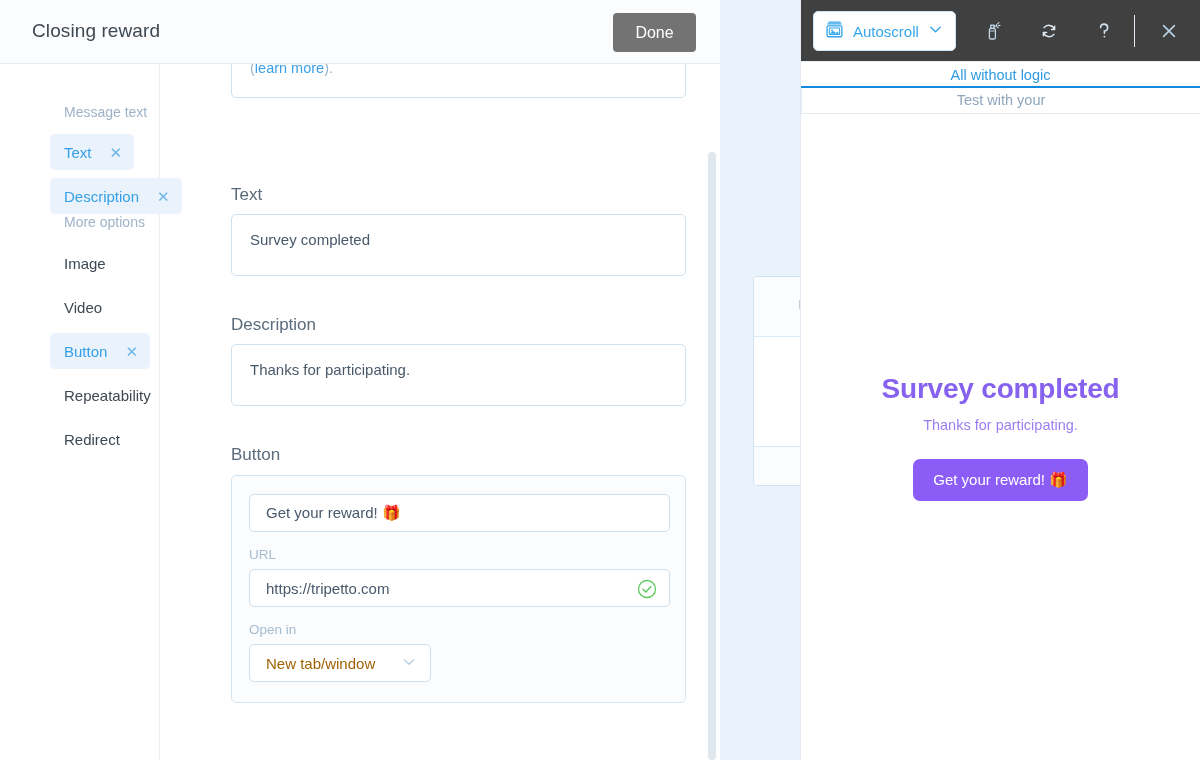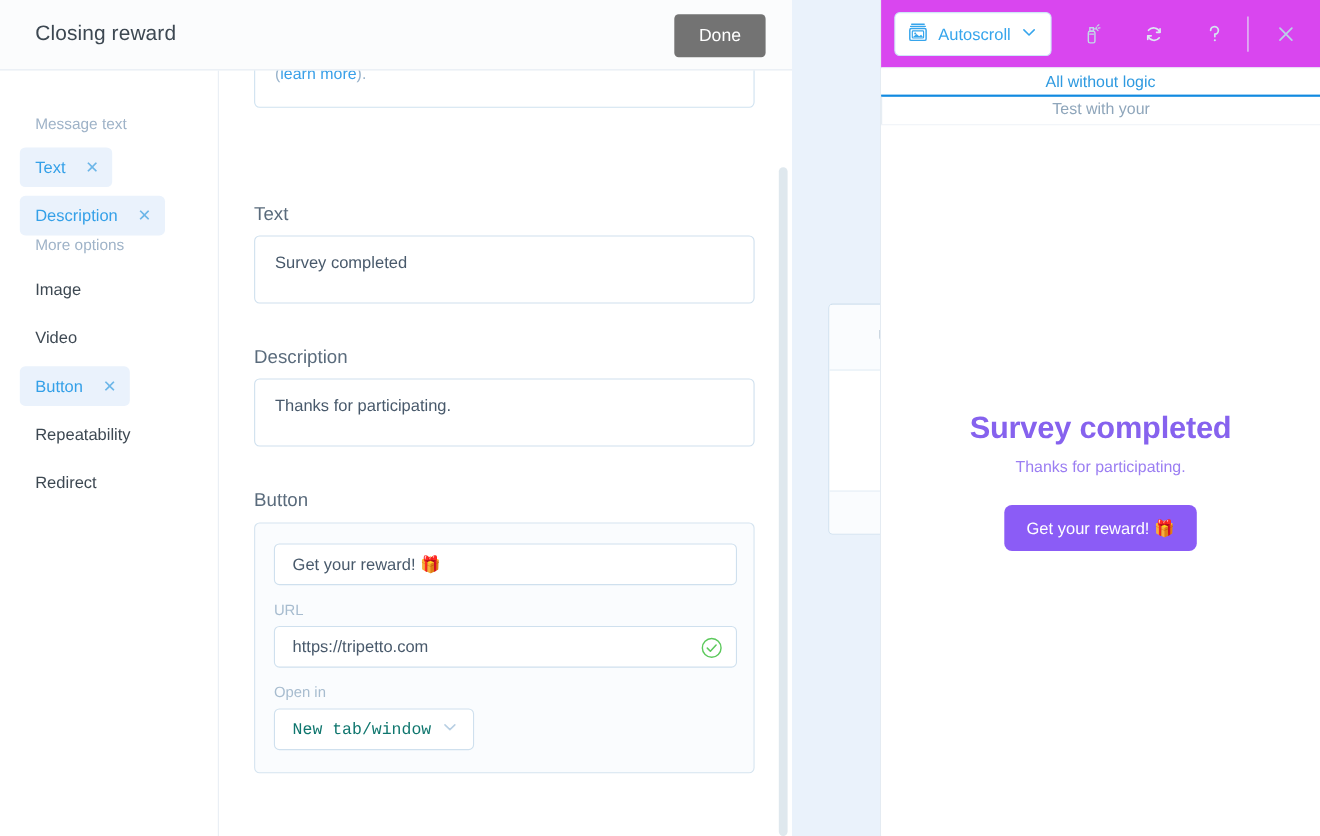--- a/index.html
+++ b/index.html
@@ -37,23 +37,24 @@
     border: none; border-radius: 4px;
     color: #ffffff; font-size: 16px;
     font-family: "Liberation Sans", sans-serif;
     cursor: pointer;
     line-height: 39px; text-align: center;
   }
 
   
   .side {
     position: absolute; left: 0; top: 64px;
-    width: 199px; height: 696px;
+    width: 160px; height: 696px;
     background: #ffffff;
     border-right: 1px solid #e8eef4;
+    padding-left: 32px;
   }
   .side-group-label {
     font-size: 14px; color: #9fb3c8;
     padding: 0 0 0 32px;
   }
   .side-item {
     height: 36px; margin: 0 0 0 18px;
     display: flex; align-items: center;
     padding: 0 12px 0 14px;
     border-radius: 5px;
@@ -120,23 +121,22 @@
     font-size: 15px; color: #48596b;
     margin-bottom: 15px;
   }
   .check-ic { position: absolute; right: 12px; top: 9px; }
   .select-box {
     height: 38px; width: 182px;
     border: 1px solid #cfe0ee; border-radius: 5px;
     background: #ffffff;
     display: flex; align-items: center; justify-content: space-between;
     padding: 0 13px 0 16px;
-    font-size: 15px; color: #0f766e;
-    cursor: pointer;
-    font-family: Liberation Mono, monospace;
+    font-size: 15px; color: #a16207;
+    cursor: pointer;
   }
 
   
   .vscroll-track {
     position: absolute; left: 705px; top: 0;
     width: 13px; height: 760px; background: #ffffff;
   }
   .vscroll-thumb {
     position: absolute; left: 708px; top: 152px;
     width: 8px; height: 608px;
@@ -176,21 +176,21 @@
   
   .preview {
     position: absolute; left: 800px; top: 0;
     width: 400px; height: 760px;
     background: #ffffff;
     border-left: 1px solid #e4ebf2;
   }
   .pv-toolbar {
     position: relative;
     height: 62px;
-    background: #d946ef;
+    background: #404040;
     border-bottom: 1px solid #e9eff5;
   }
   .autoscroll-btn {
     position: absolute; left: 12px; top: 11px;
     height: 40px; display: flex; align-items: center;
     gap: 9px; padding: 0 12px 0 11px;
     border: 1px solid #cfe6f8; border-radius: 5px;
     background: #ffffff; color: #36a5ec; font-size: 15px;
     cursor: pointer;
   }

